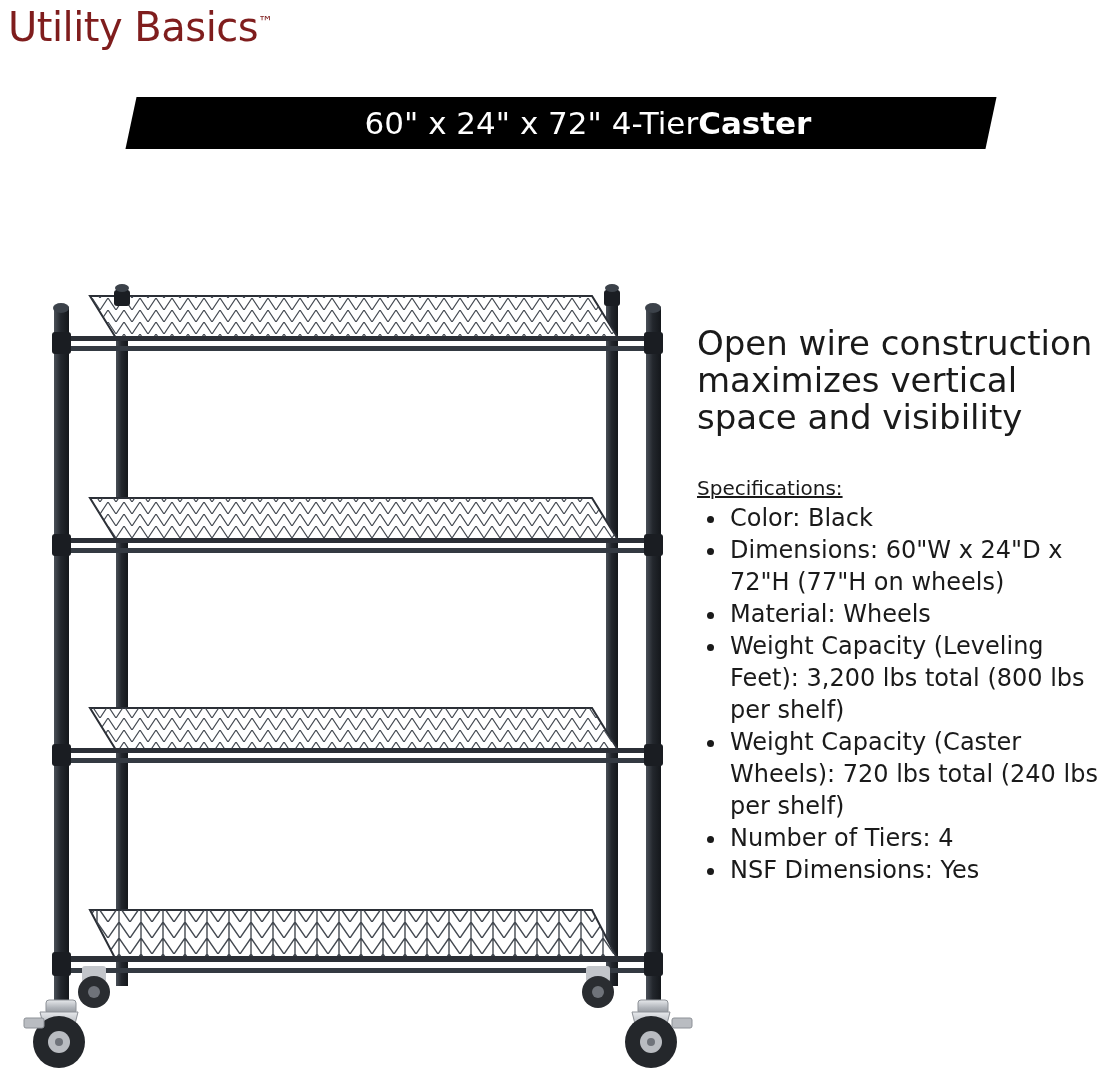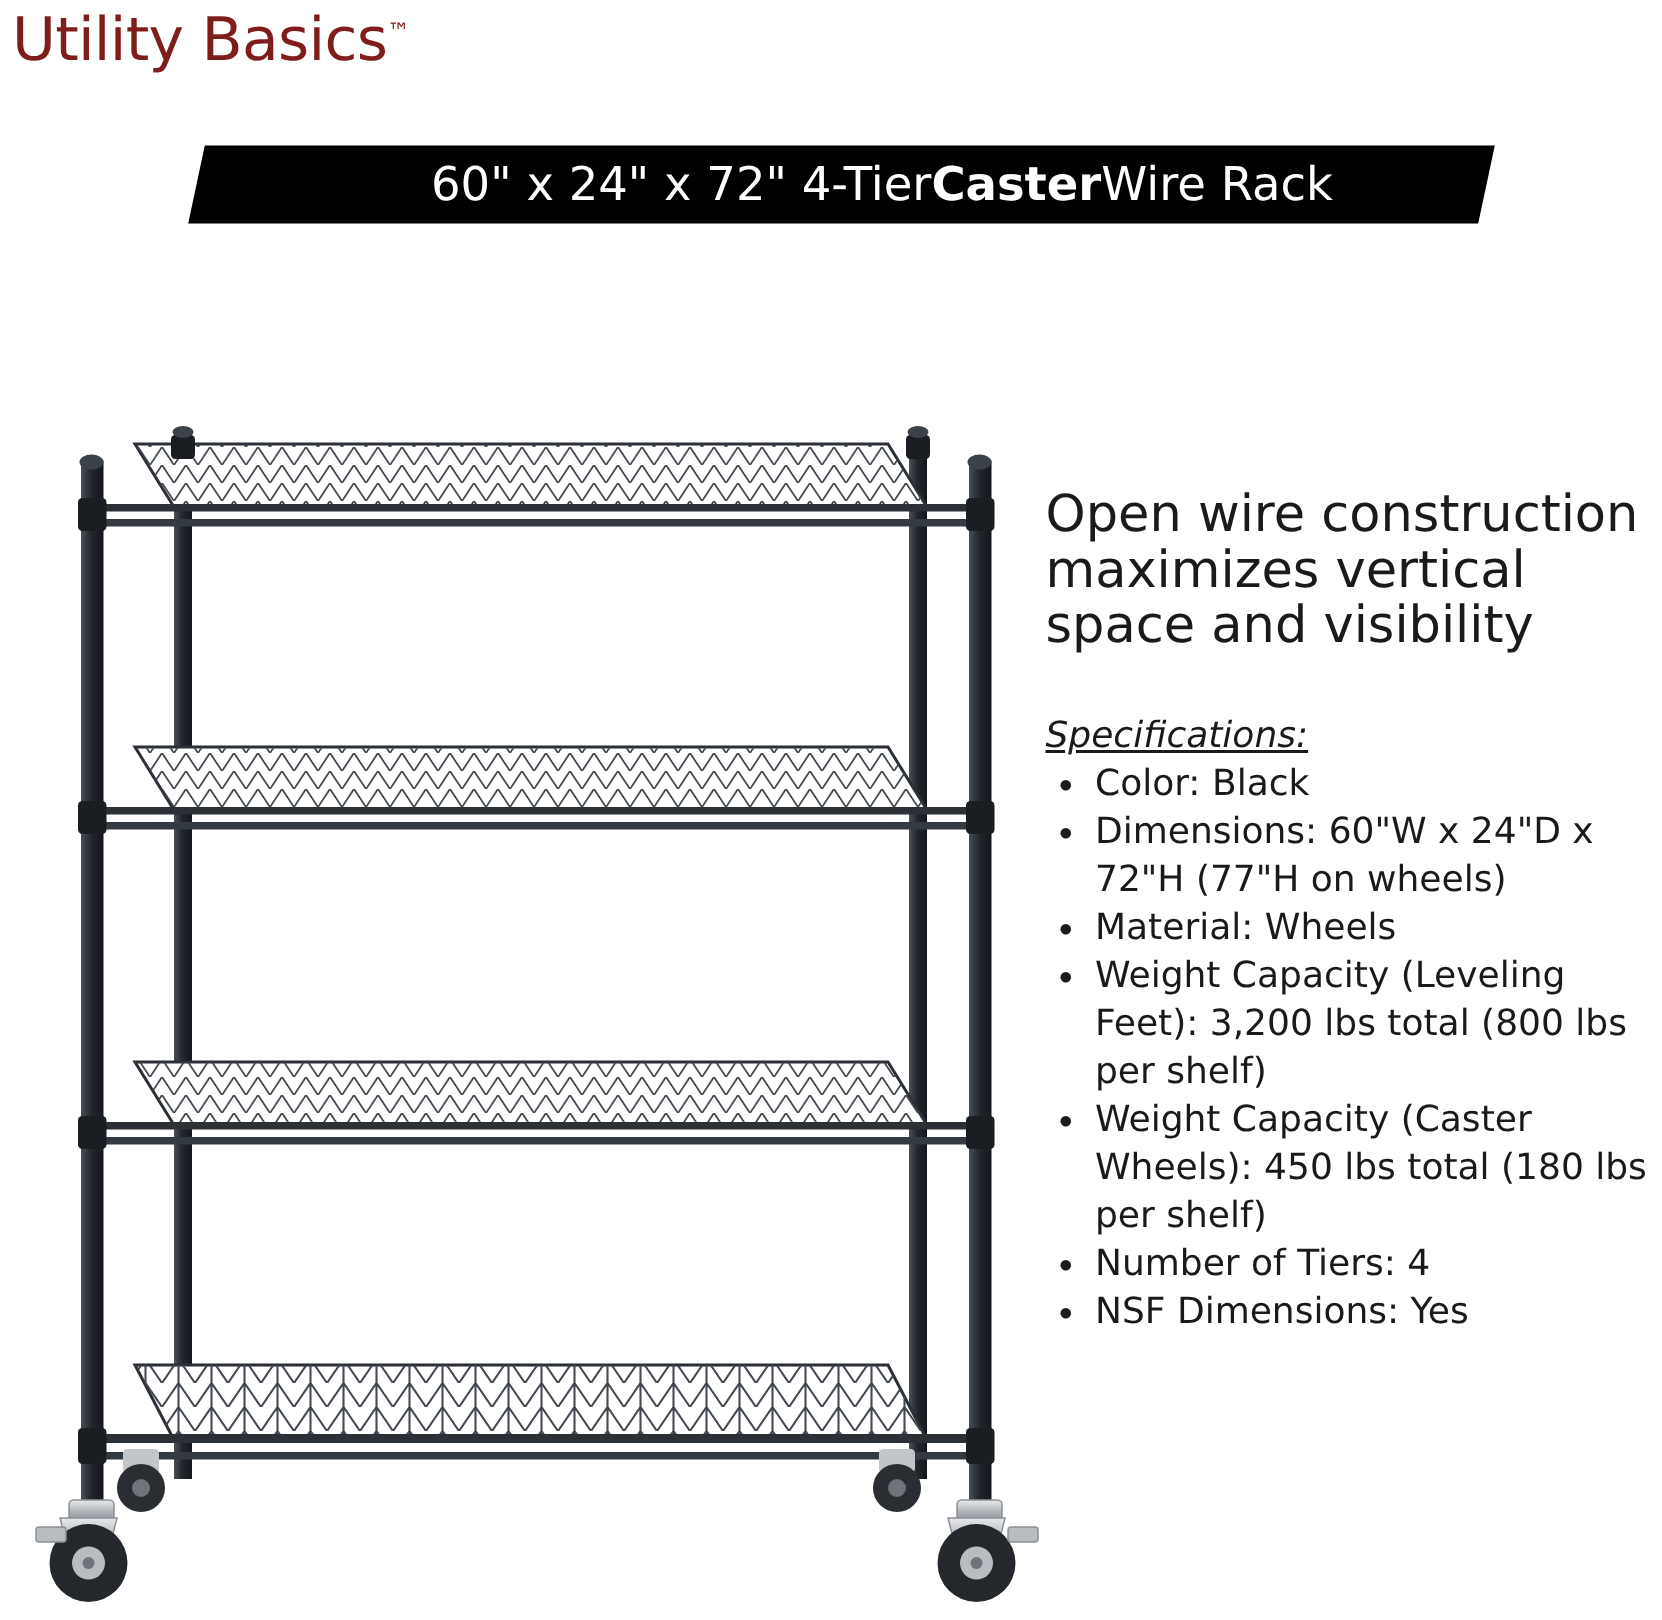--- a/index.html
+++ b/index.html
@@ -66,25 +66,24 @@
     width: 412px;
   }
   #headline {
     font-size: 34px;
     line-height: 37px;
     color: #1a1a1a;
     margin: 0 0 40px 0;
     font-weight: normal;
   }
   #spec-title {
-    font-size: 24px;
+    font-size: 20px;
     text-decoration: underline;
     margin: 0 0 2px 0;
     font-weight: normal;
-    font-style: italic;
   }
   #spec-list {
     margin: 0;
     padding-left: 31px;
     font-size: 24px;
     line-height: 32px;
   }
   #spec-list li {
     margin: 0 0 0 0;
     padding-left: 2px;
@@ -103,21 +102,20 @@
 <body>
 
 <div id="brand">
   <span>Utility Basics</span><span class="tm">™</span>
 </div>
 
 <div id="banner"></div>
 <div id="banner-text">
   <span>60" x 24" x 72" 4-Tier </span>
     <span class="bold">Caster</span>
-    <span> Wire Rack</span>
 </div>
 
 <div id="product">
   <svg width="680" height="830" viewBox="0 0 680 830" xmlns="http://www.w3.org/2000/svg">
     <defs>
 
       <pattern id="mesh" width="22" height="16" patternUnits="userSpaceOnUse">
         <path d="M0 16 L11 0 L22 16 M11 0 L11 16" stroke="#3a4048" stroke-width="1.4" fill="none"></path>
       </pattern>
       <pattern id="meshfine" width="16" height="12" patternUnits="userSpaceOnUse">
@@ -232,17 +230,17 @@
 
 <div id="right-col">
   <p id="headline">Open wire construction maximizes vertical space and visibility</p>
 
   <p id="spec-title">Specifications:</p>
   <ul id="spec-list">
     <li>Color: Black</li>
     <li>Dimensions: 60"W x 24"D x 72"H (77"H on wheels)</li>
     <li>Material: Wheels</li>
     <li>Weight Capacity (Leveling Feet): 3,200 lbs total (800 lbs per shelf)</li>
-    <li>Weight Capacity (Caster Wheels): 450 lbs total (180 lbs per shelf)</li>
+    <li>Weight Capacity (Caster Wheels): 720 lbs total (240 lbs per shelf)</li>
     <li>Number of Tiers: 4</li>
     <li>NSF Dimensions: Yes</li>
   </ul>
 </div>
 
 </body></html>

